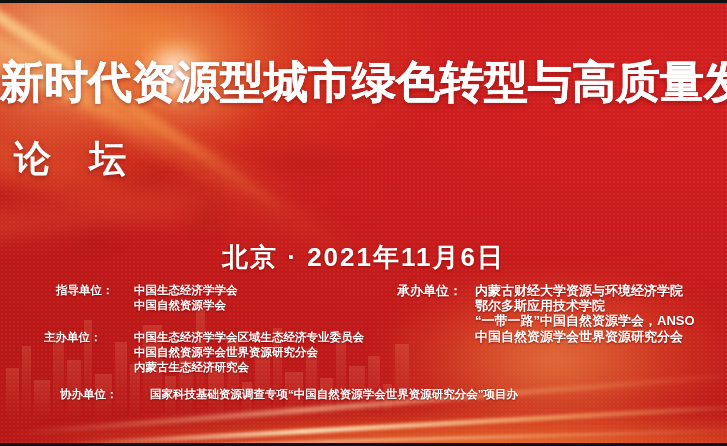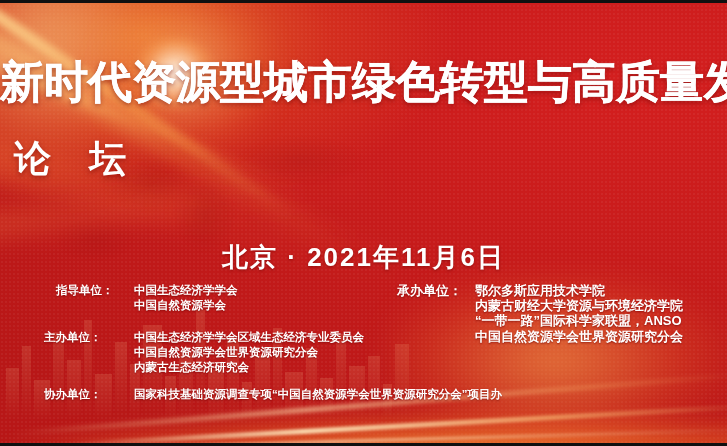--- a/index.html
+++ b/index.html
@@ -136,21 +136,21 @@
 
   .org-left-1{left:56px;top:283px;font-size:11.5px;line-height:14.5px;}
   .org-left-1 .lbl{width:78px;}
   .org-left-2{left:44px;top:330px;font-size:11.5px;line-height:15px;}
   .org-left-2 .lbl{width:90px;}
 
   .org-right{left:397px;top:283px;font-size:13px;line-height:15.2px;}
   .org-right .lbl{width:78px;}
 
   .org-bottom{left:44px;top:386px;font-size:11.5px;line-height:16.5px;}
-  .org-bottom .lbl{width:90px;}
+  .org-bottom .lbl{width:90px;margin-left:16px;}
   .org-bottom .vals div{white-space:nowrap;}
 
   
   .comment-overlay{
     position:absolute;left:0;top:381px;width:175px;height:22px;
     background:rgba(25,22,30,.56);
     z-index:30;
     display:flex;align-items:center;
   }
   .comment-overlay span{
@@ -239,23 +239,23 @@
           <div>中国自然资源学会世界资源研究分会</div>
           <div>内蒙古生态经济研究会</div>
         </div>
       </div>
     </div>
 
     <div class="org org-right">
       <div class="row">
         <div class="lbl">承办单位：</div>
         <div class="vals">
+          <div>内蒙古财经大学资源与环境经济学院</div>
           <div>鄂尔多斯应用技术学院</div>
-          <div>内蒙古财经大学资源与环境经济学院</div>
-          <div>“一带一路”国际科学家联盟，ANSO</div>
+          <div>“一带一路”中国自然资源学会，ANSO</div>
           <div>中国自然资源学会世界资源研究分会</div>
         </div>
       </div>
     </div>
 
     <div class="org org-bottom">
       <div class="row">
         <div class="lbl">协办单位：</div>
         <div class="vals">
           <div>国家科技基础资源调查专项“中国自然资源学会世界资源研究分会”项目办</div>

